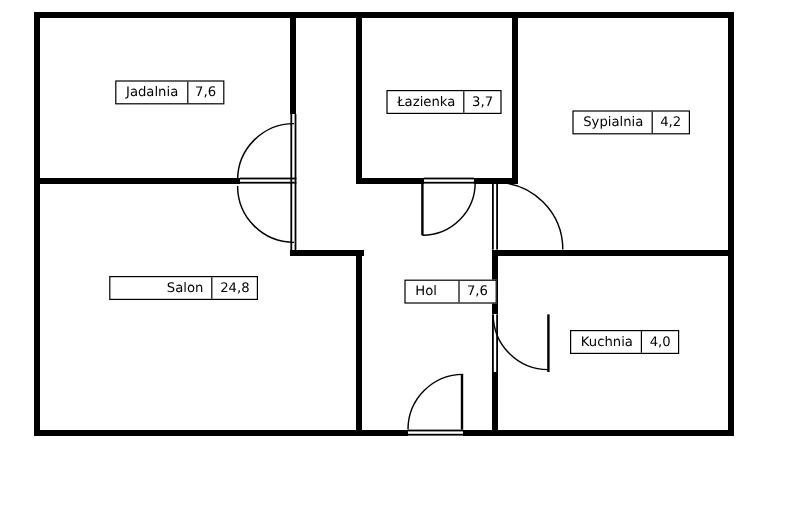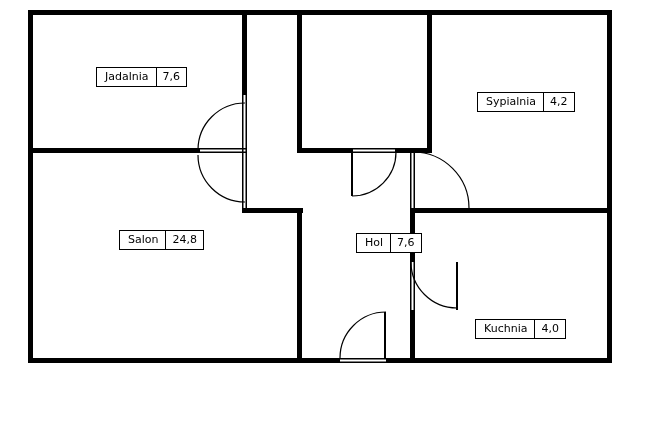--- a/index.html
+++ b/index.html
@@ -36,23 +36,23 @@
   }
   .room-label .rarea {
     padding: 2px 6px;
     border-left: 1px solid #000000;
     min-width: 16px;
     text-align: center;
   }
   .lbl-jadalnia  { left: 96px;  top: 67px; }
   .lbl-lazienka  { left: 322px; top: 75px; }
   .lbl-sypialnia { left: 477px; top: 92px; }
-  .lbl-salon     { left: 119px; top: 230px; }
-  .lbl-hol       { left: 356px; top: 233px; }
-  .lbl-kuchnia   { left: 475px; top: 275px; margin-top: 44px; }
+  .lbl-salon     { left: 91px; top: 230px; padding-left: 39px; }
+  .lbl-hol       { left: 337px; top: 233px; gap: 11px; }
+  .lbl-kuchnia   { left: 475px; top: 275px; }
 </style>
 </head>
 <body>
 
 <div class="plan">
 
   <svg width="654" height="426" viewBox="0 0 654 426">
 
     <g fill="#000000" shape-rendering="crispEdges">
       <rect x="28" y="10" width="584" height="5"></rect>
@@ -102,20 +102,24 @@
       <path d="M411,262 A46,46 0 0 0 457,308"></path>
       <path d="M340,358 A46,46 0 0 1 386,312"></path>
     </g>
   </svg>
 
   <div class="room-label lbl-jadalnia">
     <span class="rname">Jadalnia</span>
     <span class="rarea">7,6</span>
   </div>
 
+  <div class="room-label lbl-lazienka">
+    <span class="rname">Łazienka</span>
+    <span class="rarea">3,7</span>
+  </div>
 
   <div class="room-label lbl-sypialnia">
     <span class="rname">Sypialnia</span>
     <span class="rarea">4,2</span>
   </div>
 
   <div class="room-label lbl-salon">
     <span class="rname">Salon</span>
     <span class="rarea">24,8</span>
   </div>

